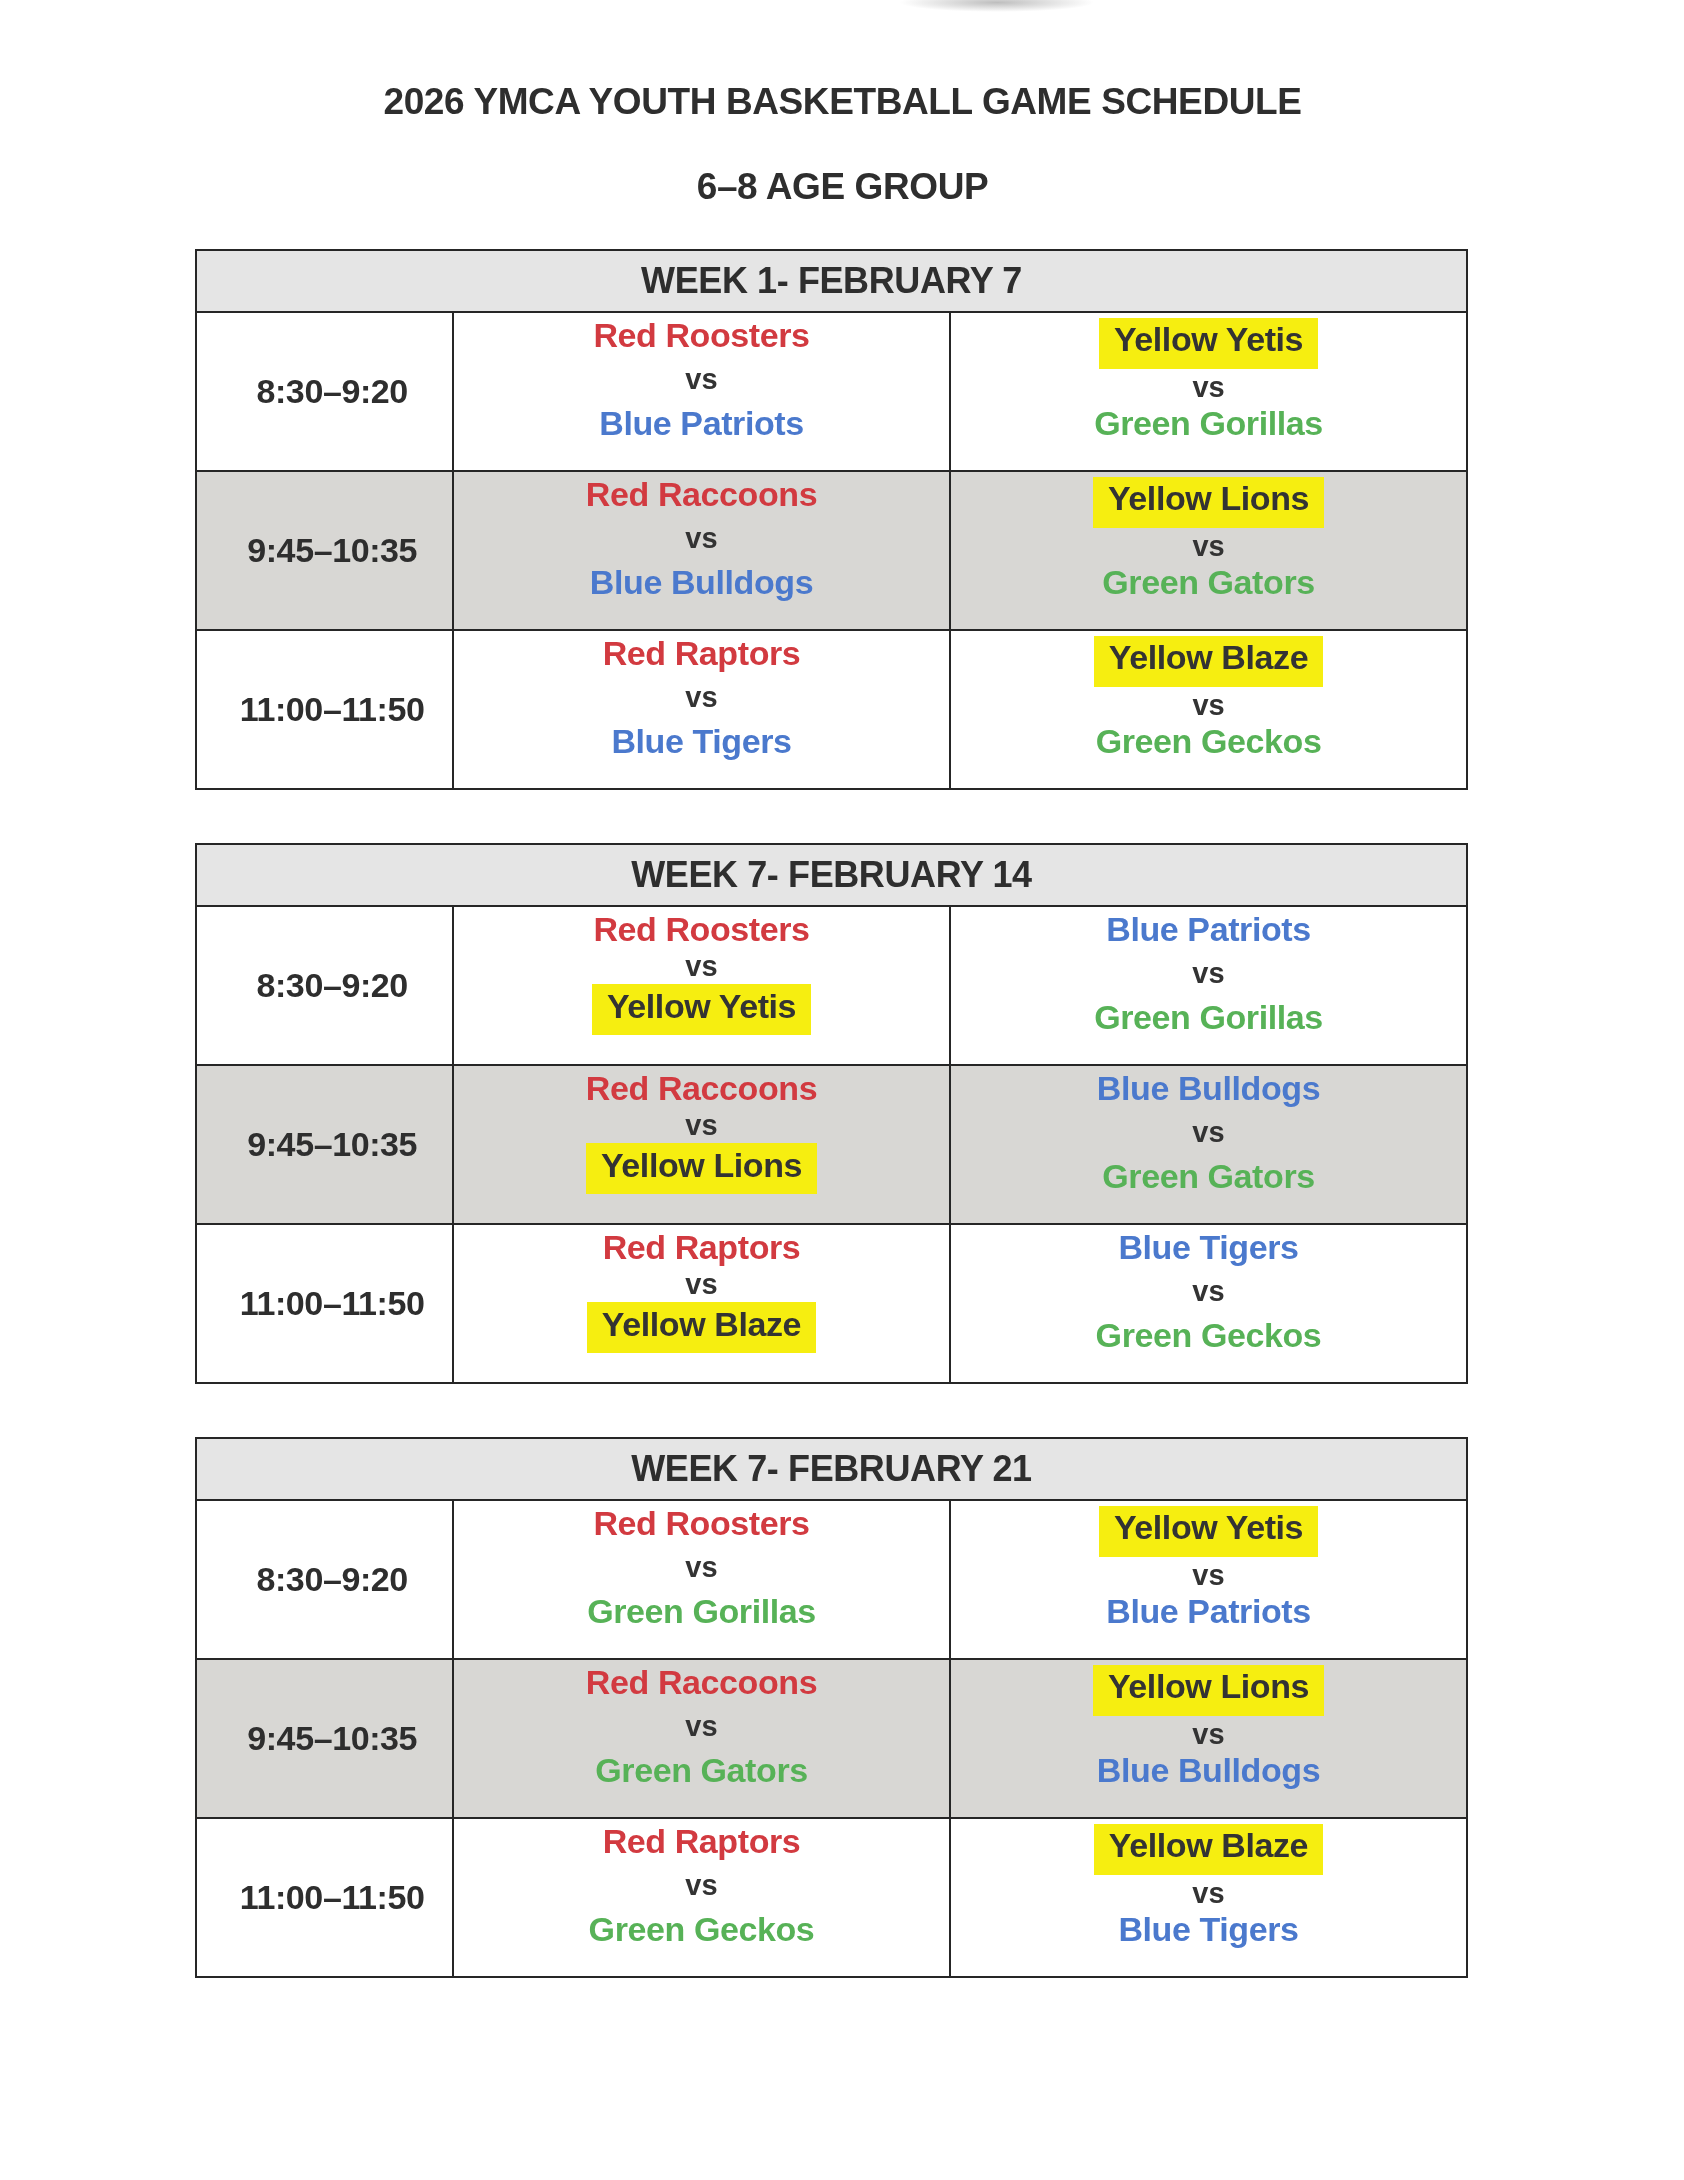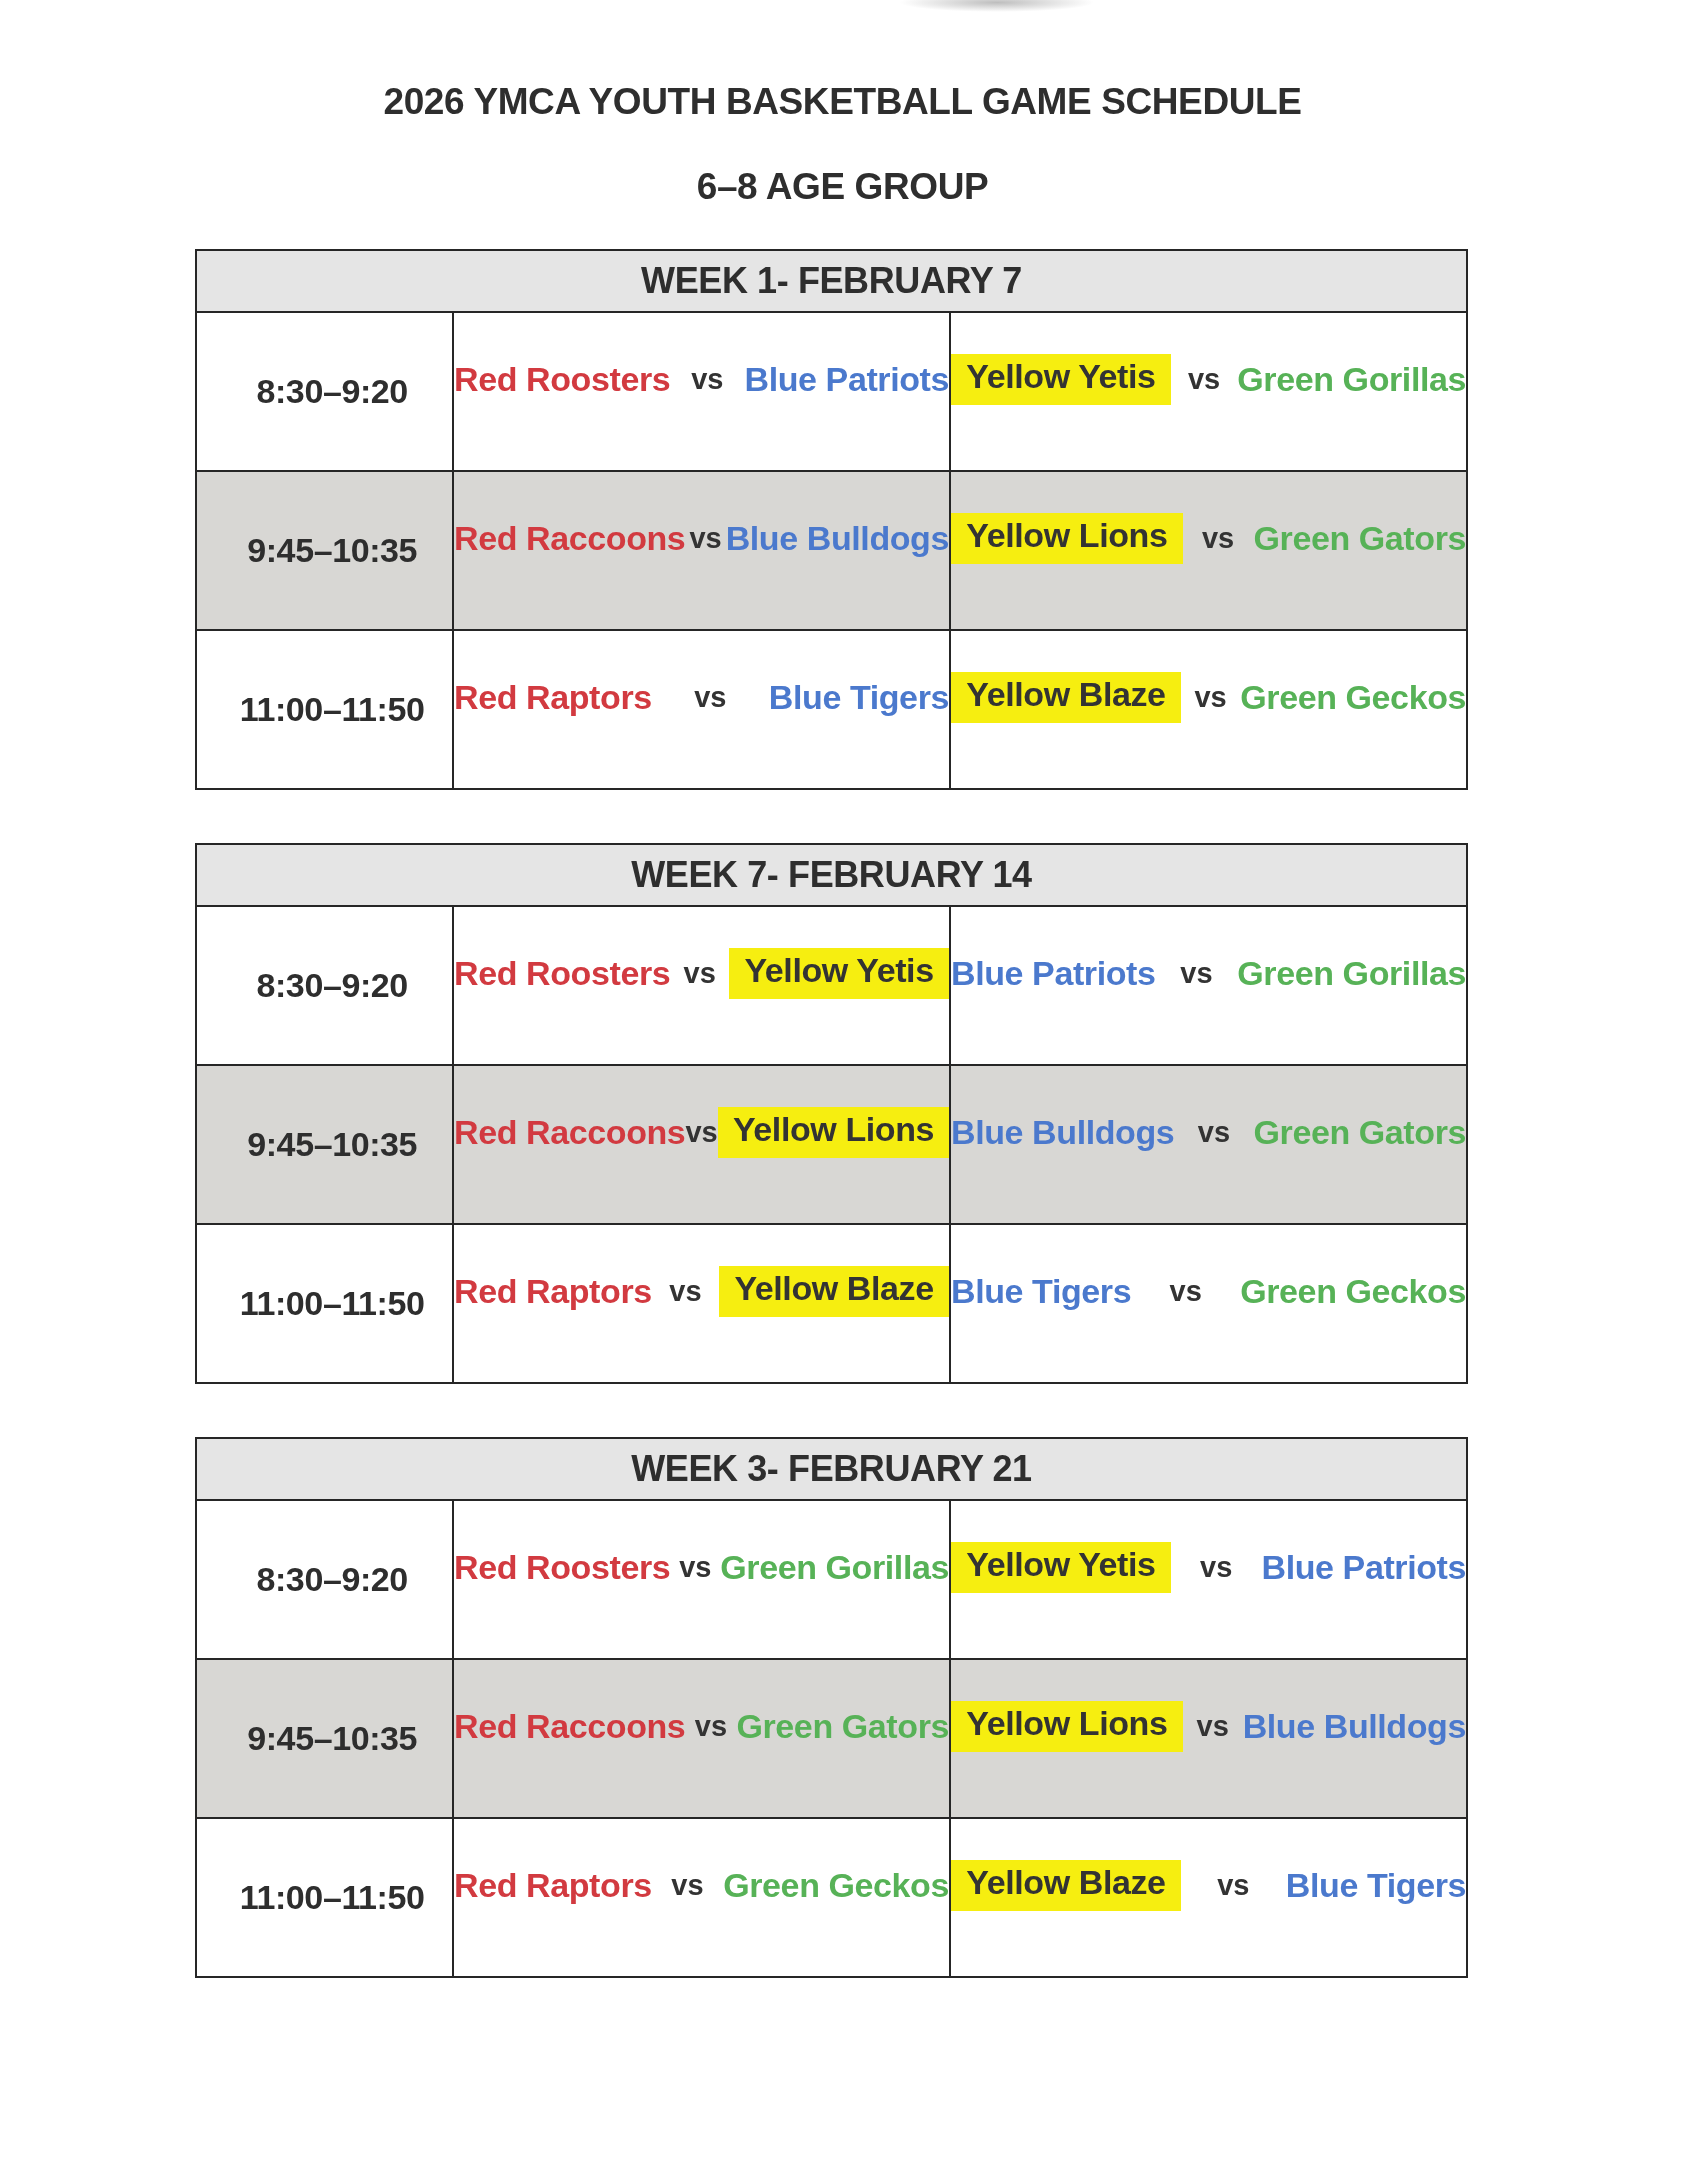--- a/index.html
+++ b/index.html
@@ -66,21 +66,21 @@
     text-align: center;
     padding: 0 0 0 15.3px;
     vertical-align: middle;
     color: #2e2e2e;
   }
   td.game-cell { vertical-align: top; padding: 0; }
   .game-inner {
     height: 142px;
     box-sizing: border-box;
     display: flex;
-    flex-direction: row;
+    flex-direction: column;
     justify-content: space-between;
     align-items: center;
     padding: 5.1px 0 13.6px 0;
   }
   .team {
     font-size: 34px;
     line-height: 1.05;
     letter-spacing: -0.4px;
     white-space: nowrap;
   }
@@ -234,21 +234,21 @@
         </tbody>
       </table>
       <table class="week-table">
         <colgroup>
           <col style="width: 257px;">
           <col style="width: 497px;">
           <col style="width: 517px;">
         </colgroup>
         <thead>
           <tr>
-            <th class="week-header" colspan="3">WEEK 3- FEBRUARY 21</th>
+            <th class="week-header" colspan="3">WEEK 7- FEBRUARY 21</th>
           </tr>
         </thead>
         <tbody>
           <tr class="">
             <td class="time-cell">8:30–9:20</td>
             <td class="game-cell">
               <div class="game-inner">
                 <div class="team" style="color: rgb(210, 58, 64);">Red Roosters</div>
                 <div class="vs-label">vs</div>
                 <div class="team" style="color: rgb(87, 178, 87);">Green Gorillas</div>

